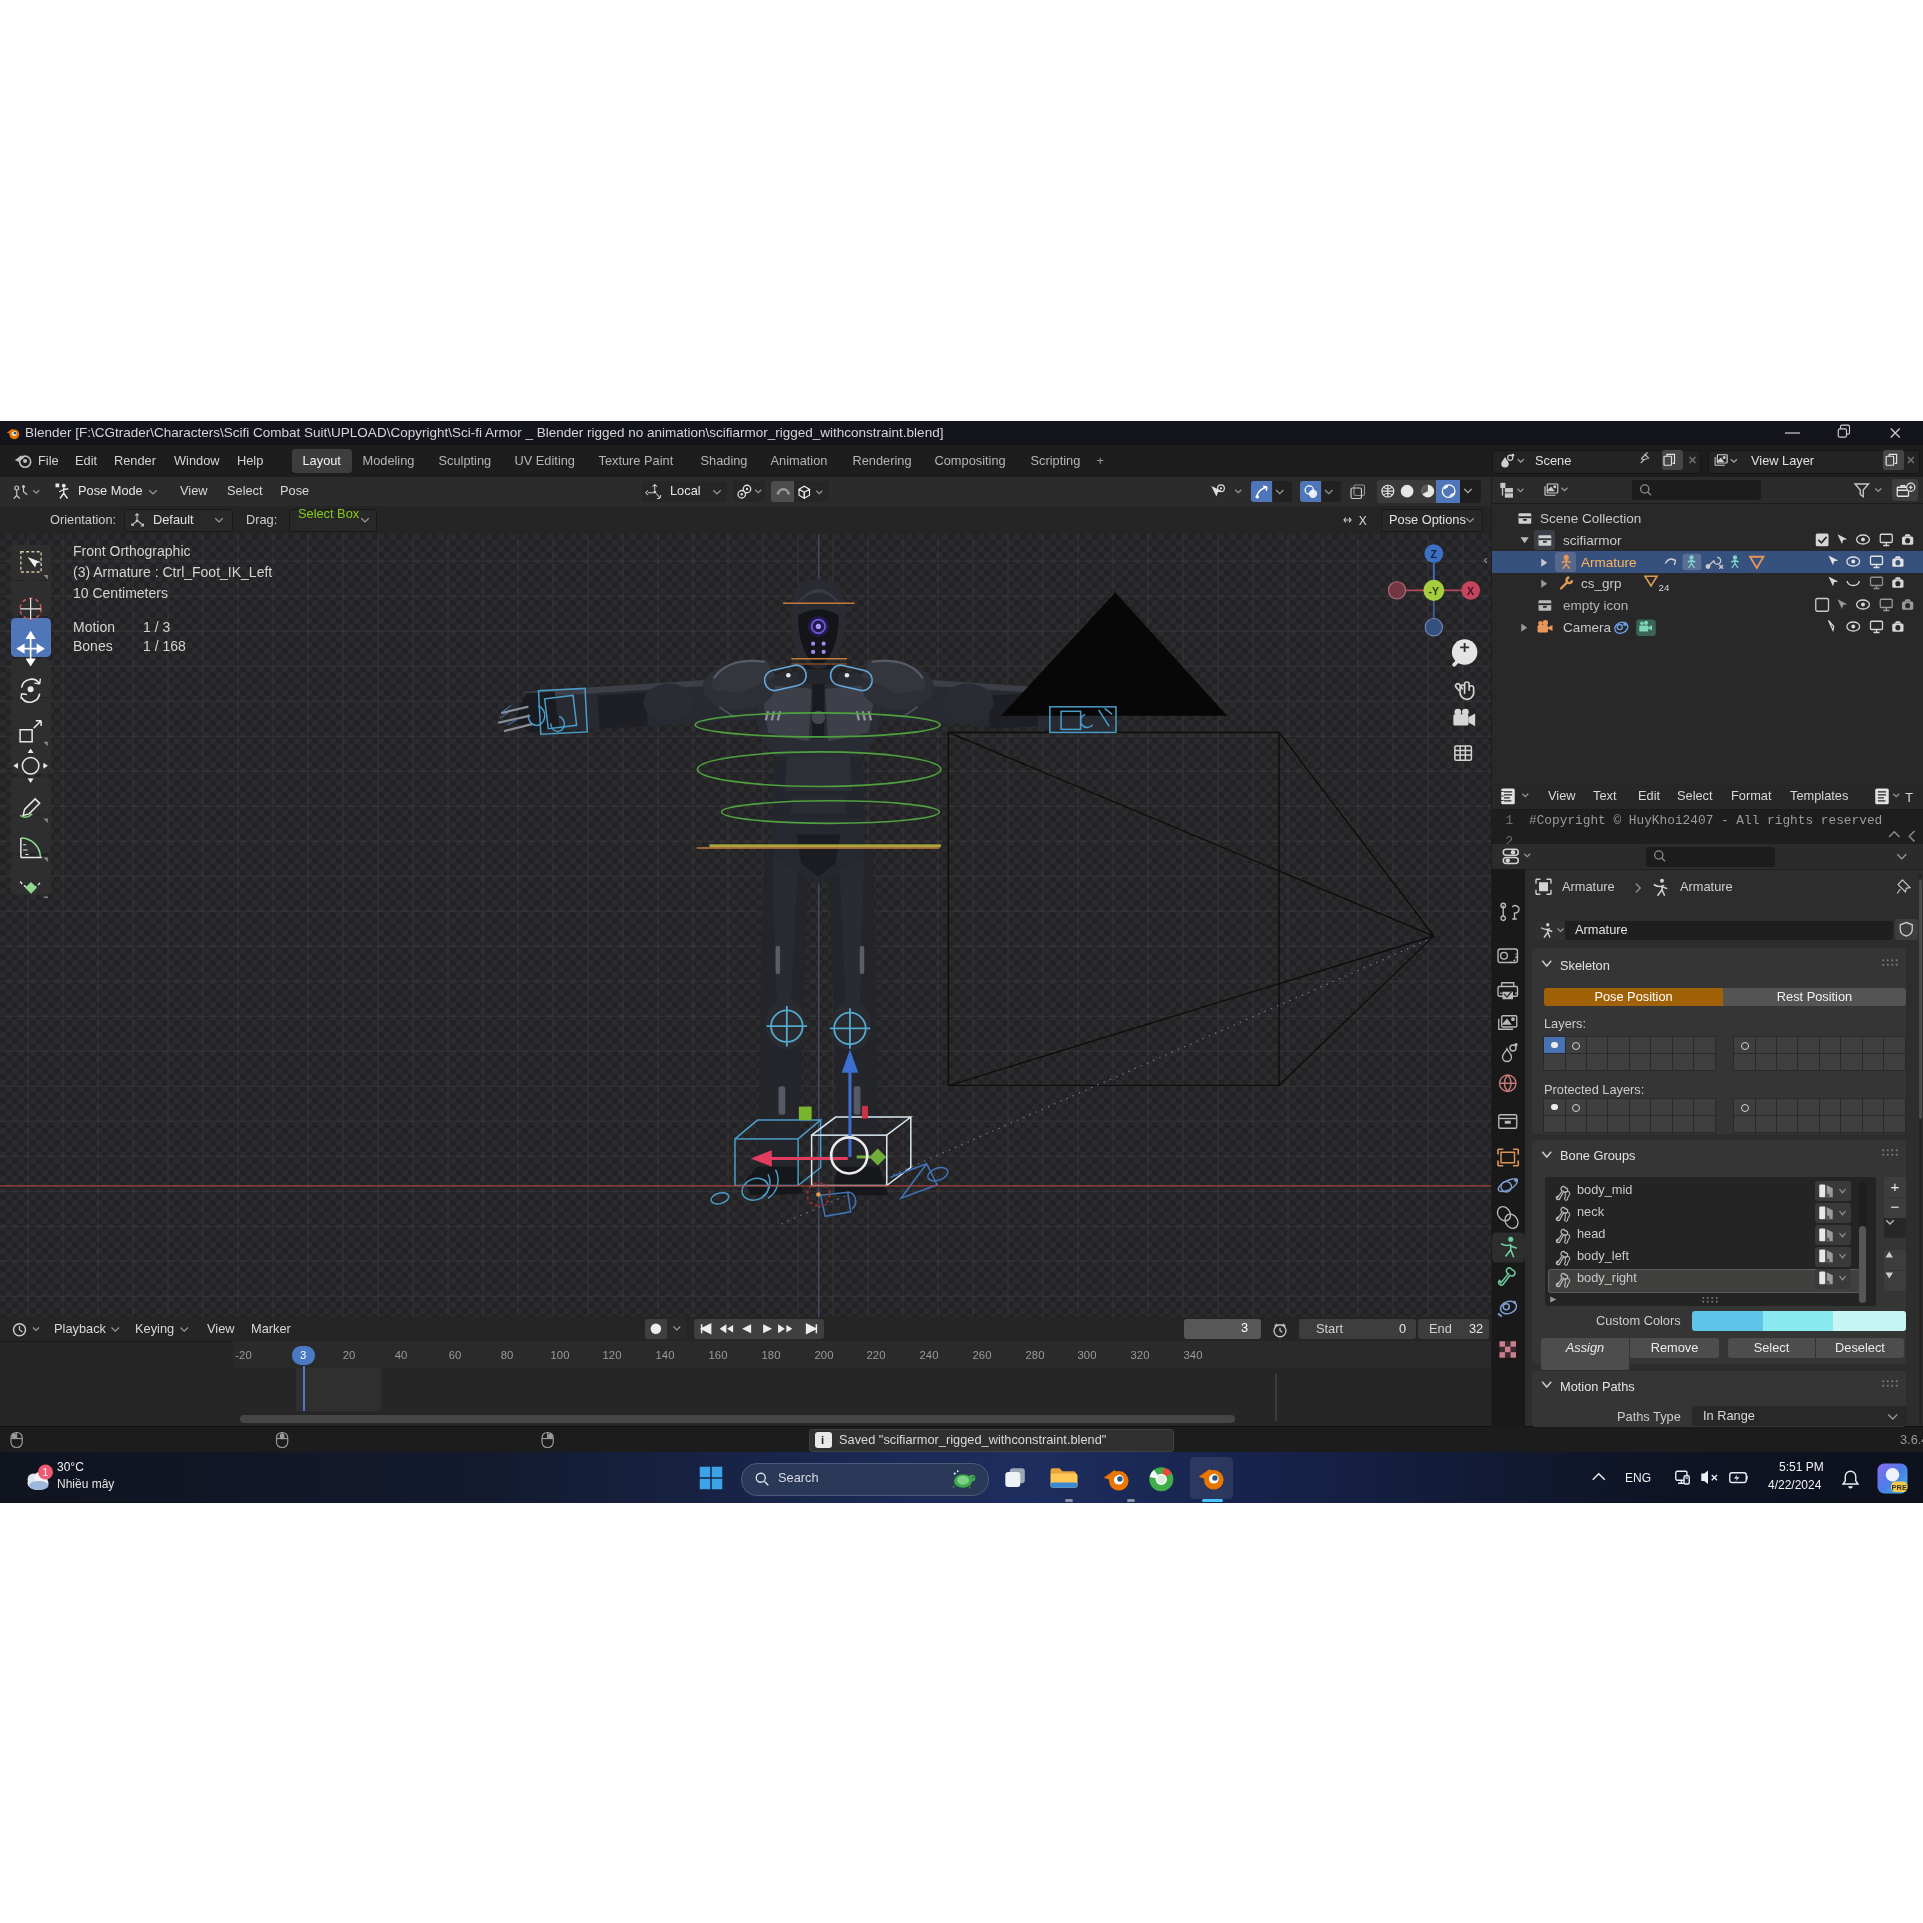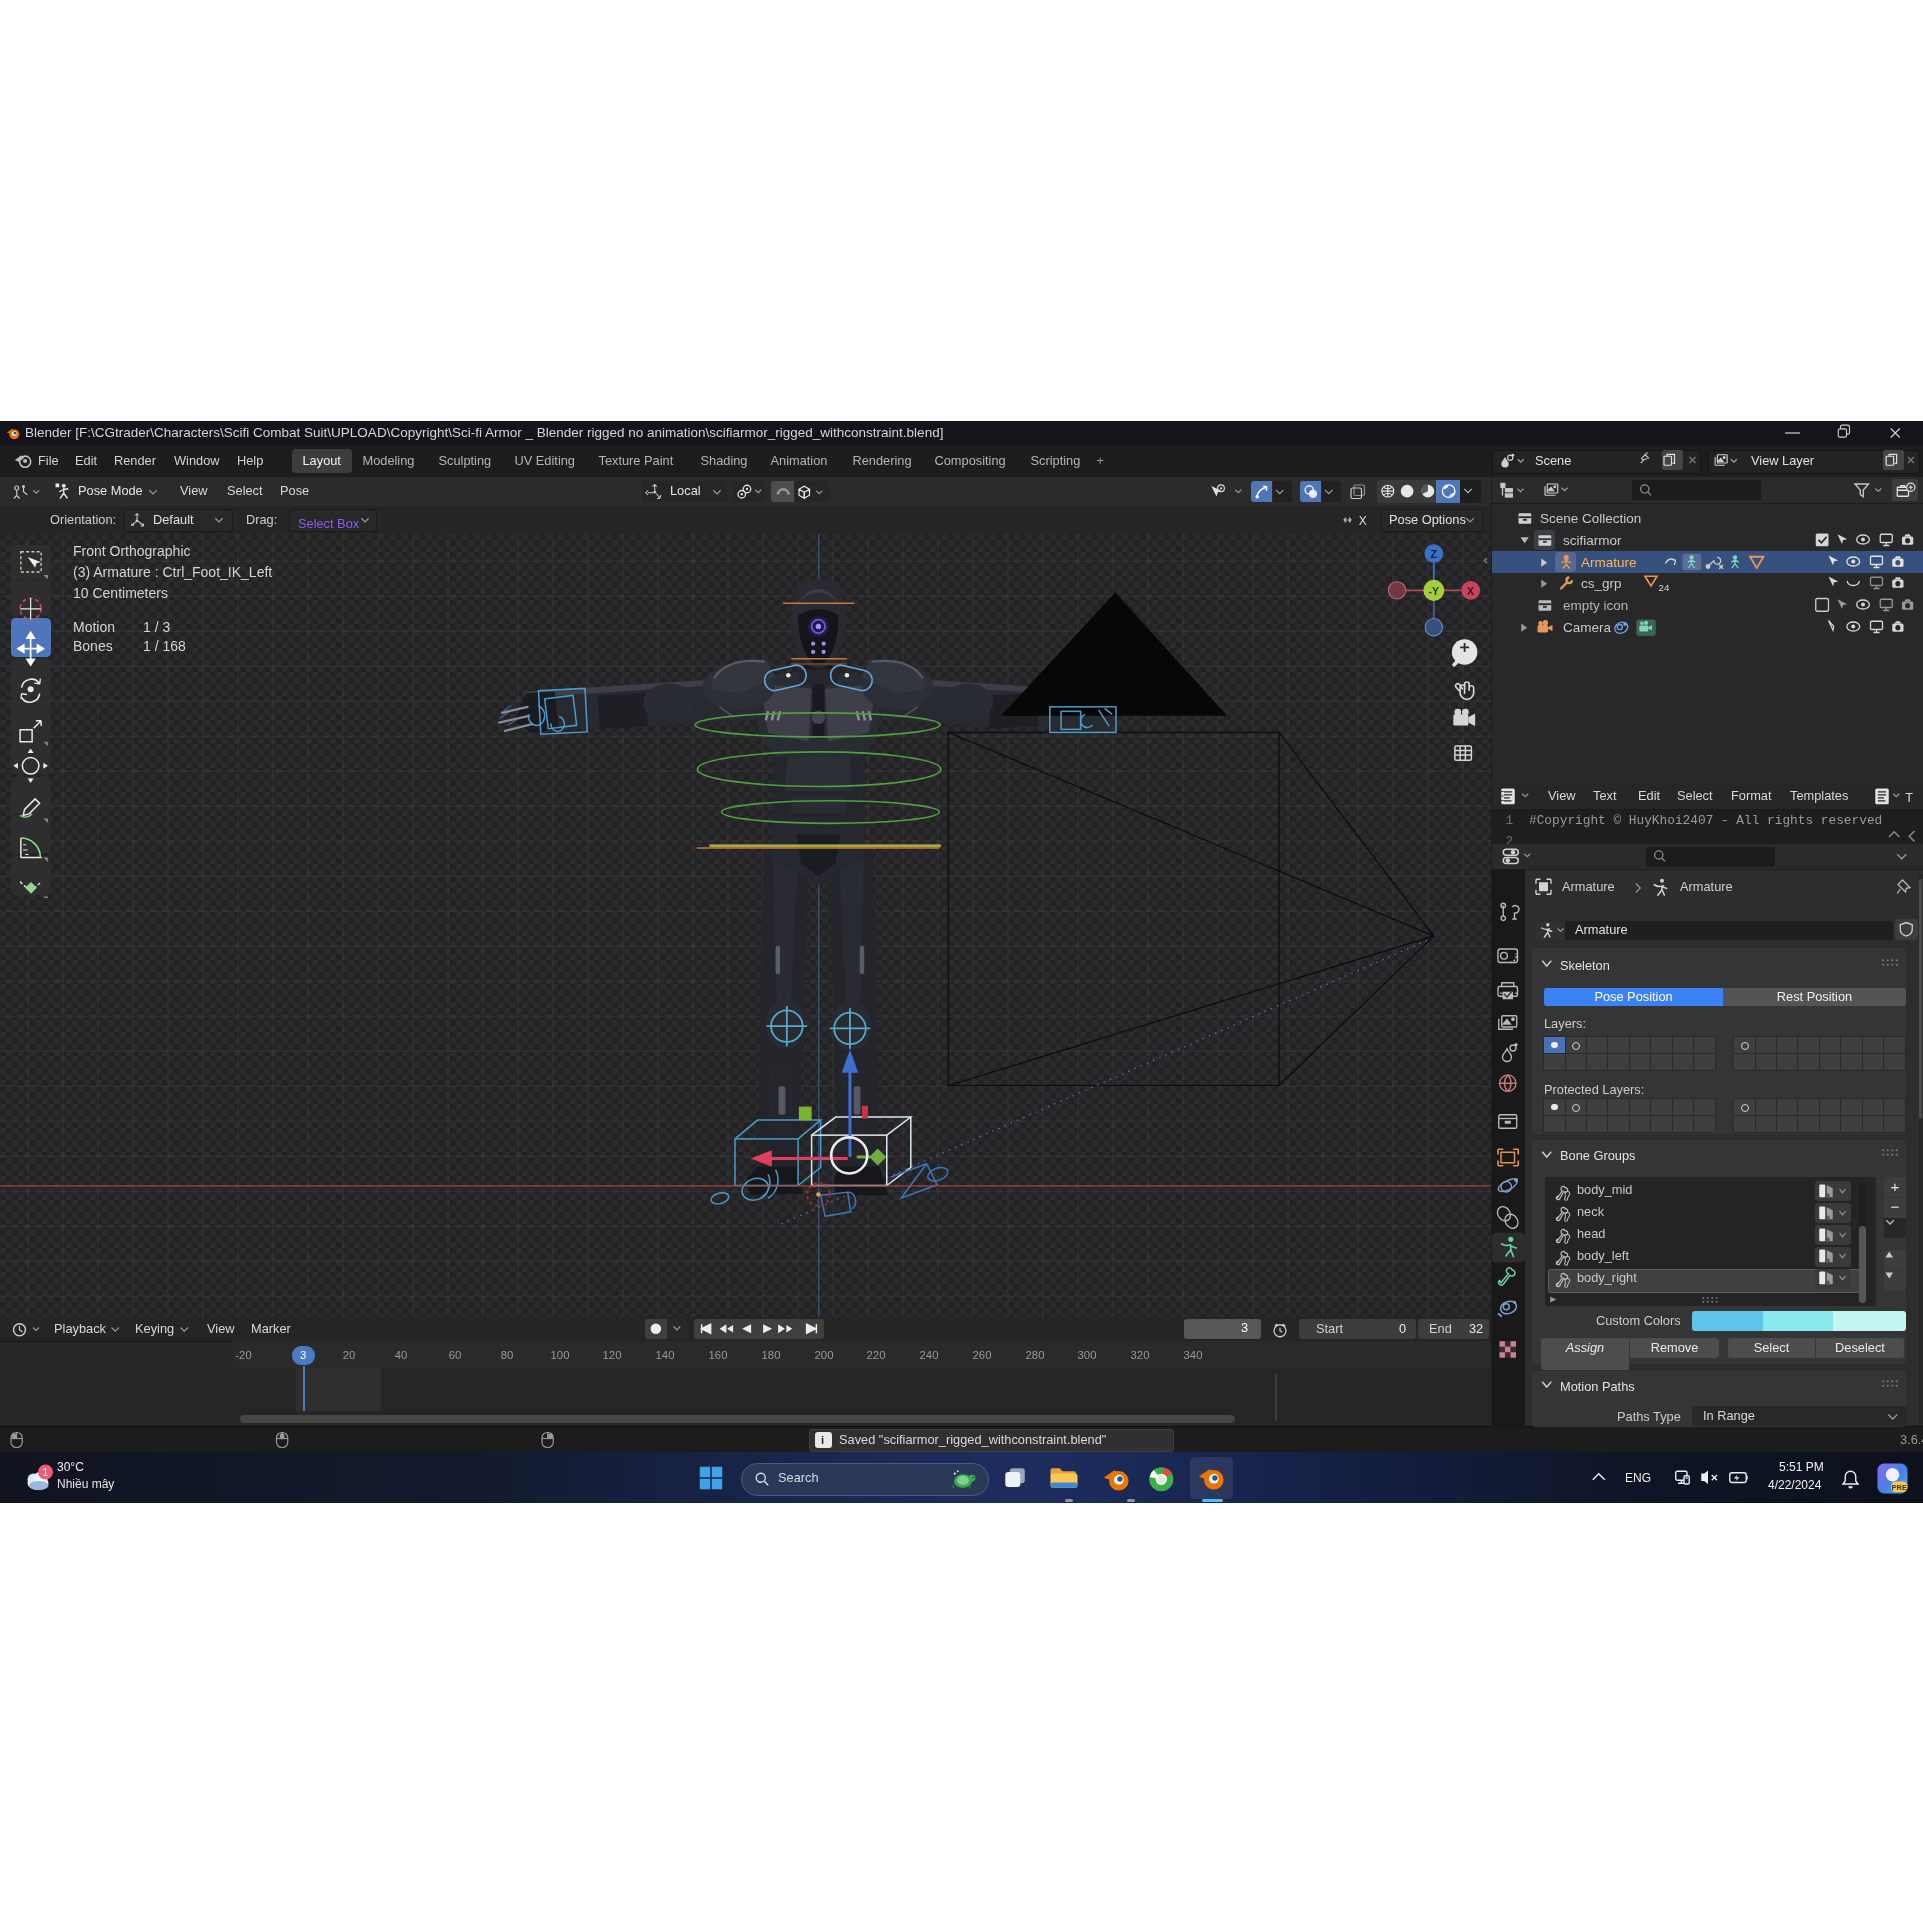--- a/index.html
+++ b/index.html
@@ -231,21 +231,21 @@
   <svg style="left:128px;top:5.3px" width="19.5" height="18" viewBox="0 0 26 24">
     <circle cx="12" cy="13" r="2" fill="#ccc"></circle>
     <path d="M12 11 V4 M9.5 6 l2.5-2.5 2.5 2.5 M10.5 14.5 L5 19 M5 16.5 V19 H8 M14 14 l6 5 M17 20 h3.5 v-3.5" stroke="#ccc" stroke-width="1.4" fill="none"></path>
   </svg>
   <div class="txt" style="left:153px;top:7.5px;color:#e2e2e2;">Default</div>
   <svg style="left:213px;top:9.8px" width="12" height="9" viewBox="0 0 16 12">
           <path d="M3 3 l5 5 5-5" fill="none" stroke="#999" stroke-width="1.6"></path>
         </svg>
   <div class="txt" style="left:246px;top:8.3px;color:#cfcfcf;">Drag:</div>
   <div class="abs" style="left:289px;top:3px;width:86px;height:21px;background:#282828;border:0.8px solid #191919;border-radius:3px;"></div>
-  <div class="txt" style="left:298px;top:12px;color:#8b5cf6;">Select Box</div>
+  <div class="txt" style="left:298px;top:2px;color:#84cc16;">Select Box</div>
   <svg style="left:359px;top:9.8px" width="12" height="9" viewBox="0 0 16 12">
           <path d="M3 3 l5 5 5-5" fill="none" stroke="#999" stroke-width="1.6"></path>
         </svg>
 
   <svg style="left:1342px;top:5.3px" width="38" height="18" viewBox="0 0 50 24">
     <path d="M2 12 h10 M2 12 l3-3 M2 12 l3 3 M12 12 l-3-3 M12 12 l-3 3" stroke="#bbb" stroke-width="1.5" fill="none"></path>
     <text x="22" y="18" fill="#ddd" font-size="16" font-family="Liberation Sans">X</text>
   </svg>
   <div class="abs" style="left:1381px;top:3px;width:100px;height:21px;background:#282828;border:0.8px solid #191919;border-radius:3px;"></div>
   <div class="txt" style="left:1389px;top:7.5px;color:#e2e2e2;">Pose Options</div>
@@ -1155,21 +1155,21 @@
             <circle cx="3" cy="3" r="1.4"></circle>
             <circle cx="9" cy="3" r="1.4"></circle>
             <circle cx="15" cy="3" r="1.4"></circle>
             <circle cx="21" cy="3" r="1.4"></circle>
     <circle cx="3" cy="9" r="1.4"></circle>
             <circle cx="9" cy="9" r="1.4"></circle>
             <circle cx="15" cy="9" r="1.4"></circle>
             <circle cx="21" cy="9" r="1.4"></circle>
           </g>
   </svg>
-  <div class="btn" style="left:52px;top:144px;width:179px;height:18px;line-height:18px;background:#3b82f6;border-radius:3px 0 0 3px;color:#fff;">Pose Position</div>
+  <div class="btn" style="left:52px;top:144px;width:179px;height:18px;line-height:18px;background:#a16207;border-radius:3px 0 0 3px;color:#fff;">Pose Position</div>
   <div class="btn" style="left:231px;top:144px;width:183px;height:18px;line-height:18px;background:#545454;border-radius:0 3px 3px 0;color:#f0f0f0;">Rest Position</div>
   <div class="plabel" style="left:52px;top:172px;">Layers:</div>
   <div class="abs" id="lgrid1" style="left:52px;top:193px;width:172px;height:33px;">
           <div class="cell" style="left:0px;top:0px;width:21px;height:16px;background:#4772b3;"></div>
           <div style="position:absolute;left:6.8px;top:4.5px;width:6.8px;height:6.8px;border-radius:50%;background:#ececec;"></div>
           <div class="cell" style="left:21.5px;top:0px;width:21px;height:16px;"></div>
           <div style="position:absolute;left:28px;top:4.5px;width:6px;height:6px;border-radius:50%;border:1.4px solid #d2d2d2;"></div>
           <div class="cell" style="left:43px;top:0px;width:21px;height:16px;"></div>
           <div class="cell" style="left:64px;top:0px;width:21px;height:16px;"></div>
           <div class="cell" style="left:86px;top:0px;width:21px;height:16px;"></div>

